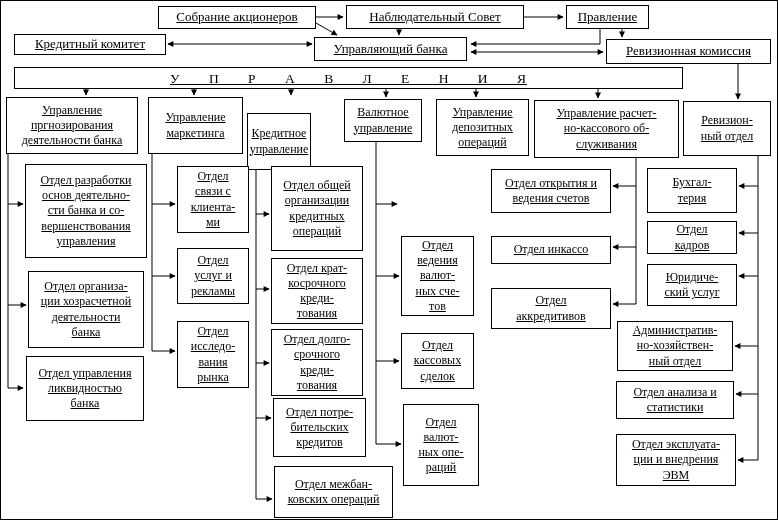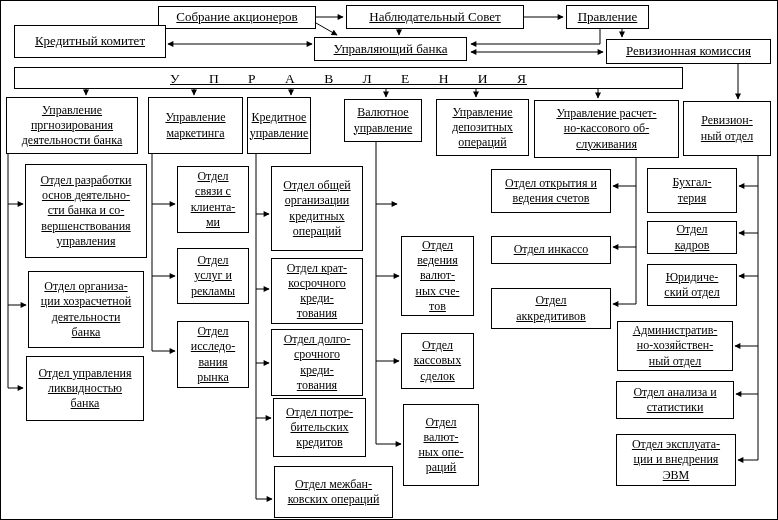--- a/index.html
+++ b/index.html
@@ -110,32 +110,32 @@
       <line x1="757" y1="275" x2="738" y2="275" marker-end="url(#ah)"></line>
       <line x1="757" y1="345" x2="734" y2="345" marker-end="url(#ah)"></line>
       <line x1="757" y1="393" x2="735" y2="393" marker-end="url(#ah)"></line>
       <line x1="757" y1="459" x2="737" y2="459" marker-end="url(#ah)"></line>
     </g>
   </svg>
 
   <div class="box lg" style="left:157px;top:5px;width:158px;height:23px">Собрание акционеров</div>
   <div class="box lg" style="left:345px;top:4px;width:178px;height:24px">Наблюдательный Совет</div>
   <div class="box lg" style="left:565px;top:4px;width:83px;height:24px">Правление</div>
-  <div class="box lg" style="left:13px;top:24px;width:152px;height:33px">Кредитный комитет</div>
+  <div class="box lg" style="left:13px;top:33px;width:152px;height:21px">Кредитный комитет</div>
   <div class="box lg" style="left:313px;top:36px;width:153px;height:24px">Управляющий банка</div>
   <div class="box lg" style="left:605px;top:38px;width:165px;height:25px">Ревизионная комиссия</div>
 
   <div class="box band" style="left:13px;top:66px;width:669px;height:22px">У П Р А В Л Е Н И Я</div>
 
   <div class="box" style="left:5px;top:96px;width:132px;height:57px">Управление
 пргнозирования
 деятельности банка</div>
   <div class="box" style="left:147px;top:96px;width:95px;height:57px">Управление
 маркетинга</div>
-  <div class="box" style="left:246px;top:96px;width:64px;height:57px">Кредитное
+  <div class="box" style="left:246px;top:112px;width:64px;height:57px">Кредитное
 управление</div>
   <div class="box" style="left:343px;top:98px;width:78px;height:43px">Валютное
 управление</div>
   <div class="box" style="left:435px;top:98px;width:93px;height:57px">Управление
 депозитных
 операций</div>
   <div class="box" style="left:533px;top:99px;width:145px;height:58px">Управление расчет-
 но-кассового об-
 служивания</div>
   <div class="box" style="left:682px;top:100px;width:88px;height:55px">Ревизион-
@@ -201,21 +201,21 @@
 ведения счетов</div>
   <div class="box" style="left:490px;top:235px;width:120px;height:28px">Отдел инкассо</div>
   <div class="box" style="left:490px;top:287px;width:120px;height:41px">Отдел
 аккредитивов</div>
 
   <div class="box" style="left:646px;top:167px;width:90px;height:45px">Бухгал-
 терия</div>
   <div class="box" style="left:646px;top:220px;width:90px;height:33px">Отдел
 кадров</div>
   <div class="box" style="left:646px;top:263px;width:90px;height:42px">Юридиче-
-ский отдел</div>
+ский услуг</div>
   <div class="box" style="left:616px;top:320px;width:116px;height:50px">Административ-
 но-хозяйствен-
 ный отдел</div>
   <div class="box" style="left:615px;top:380px;width:118px;height:38px">Отдел анализа и
 статистики</div>
   <div class="box" style="left:615px;top:433px;width:120px;height:52px">Отдел эксплуата-
 ции и внедрения
 ЭВМ</div>
 
 </div>

